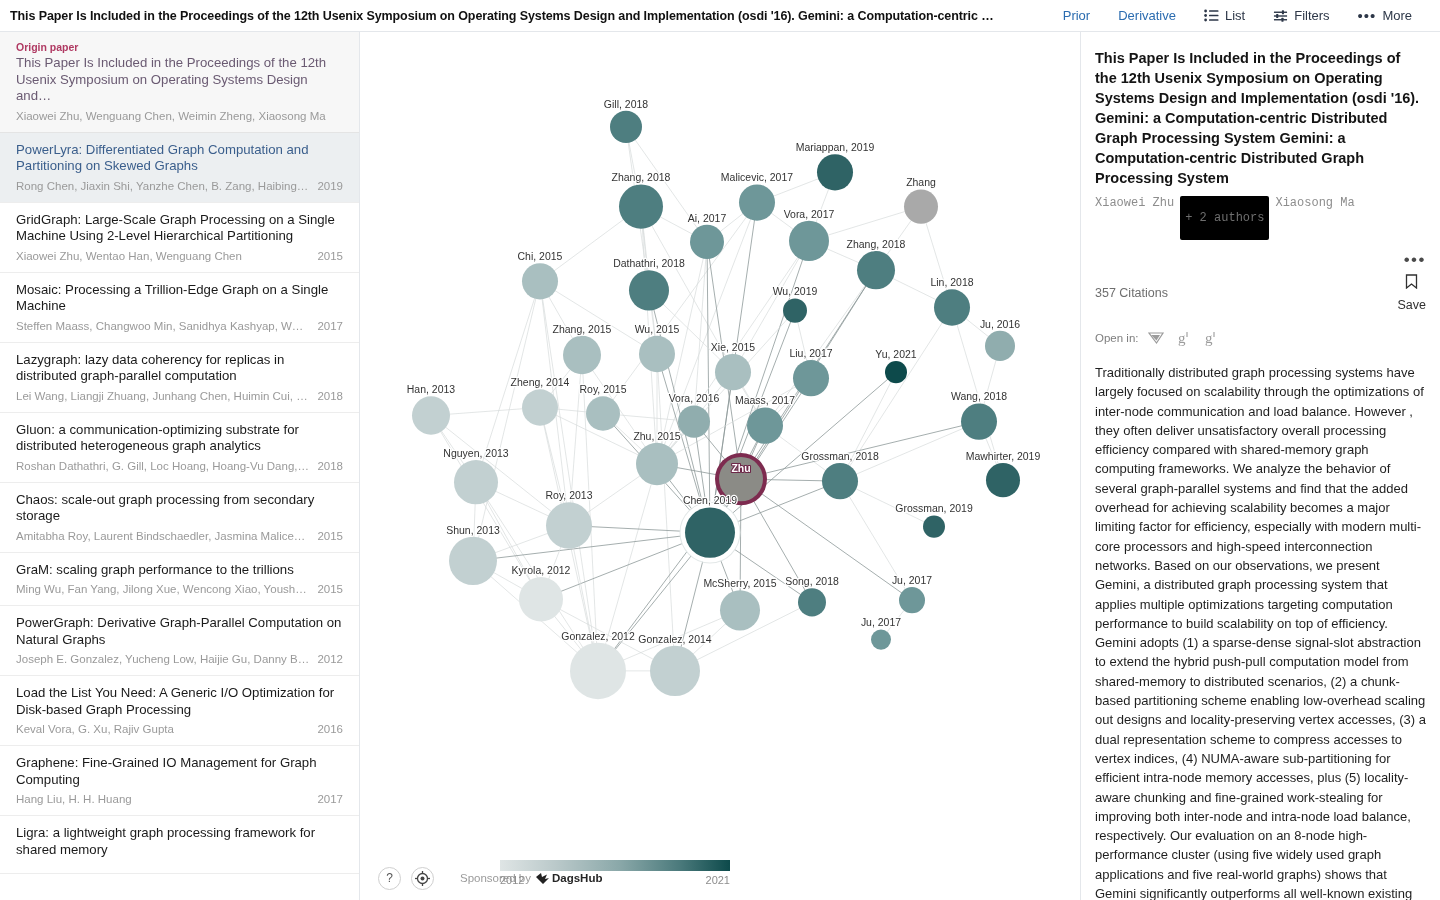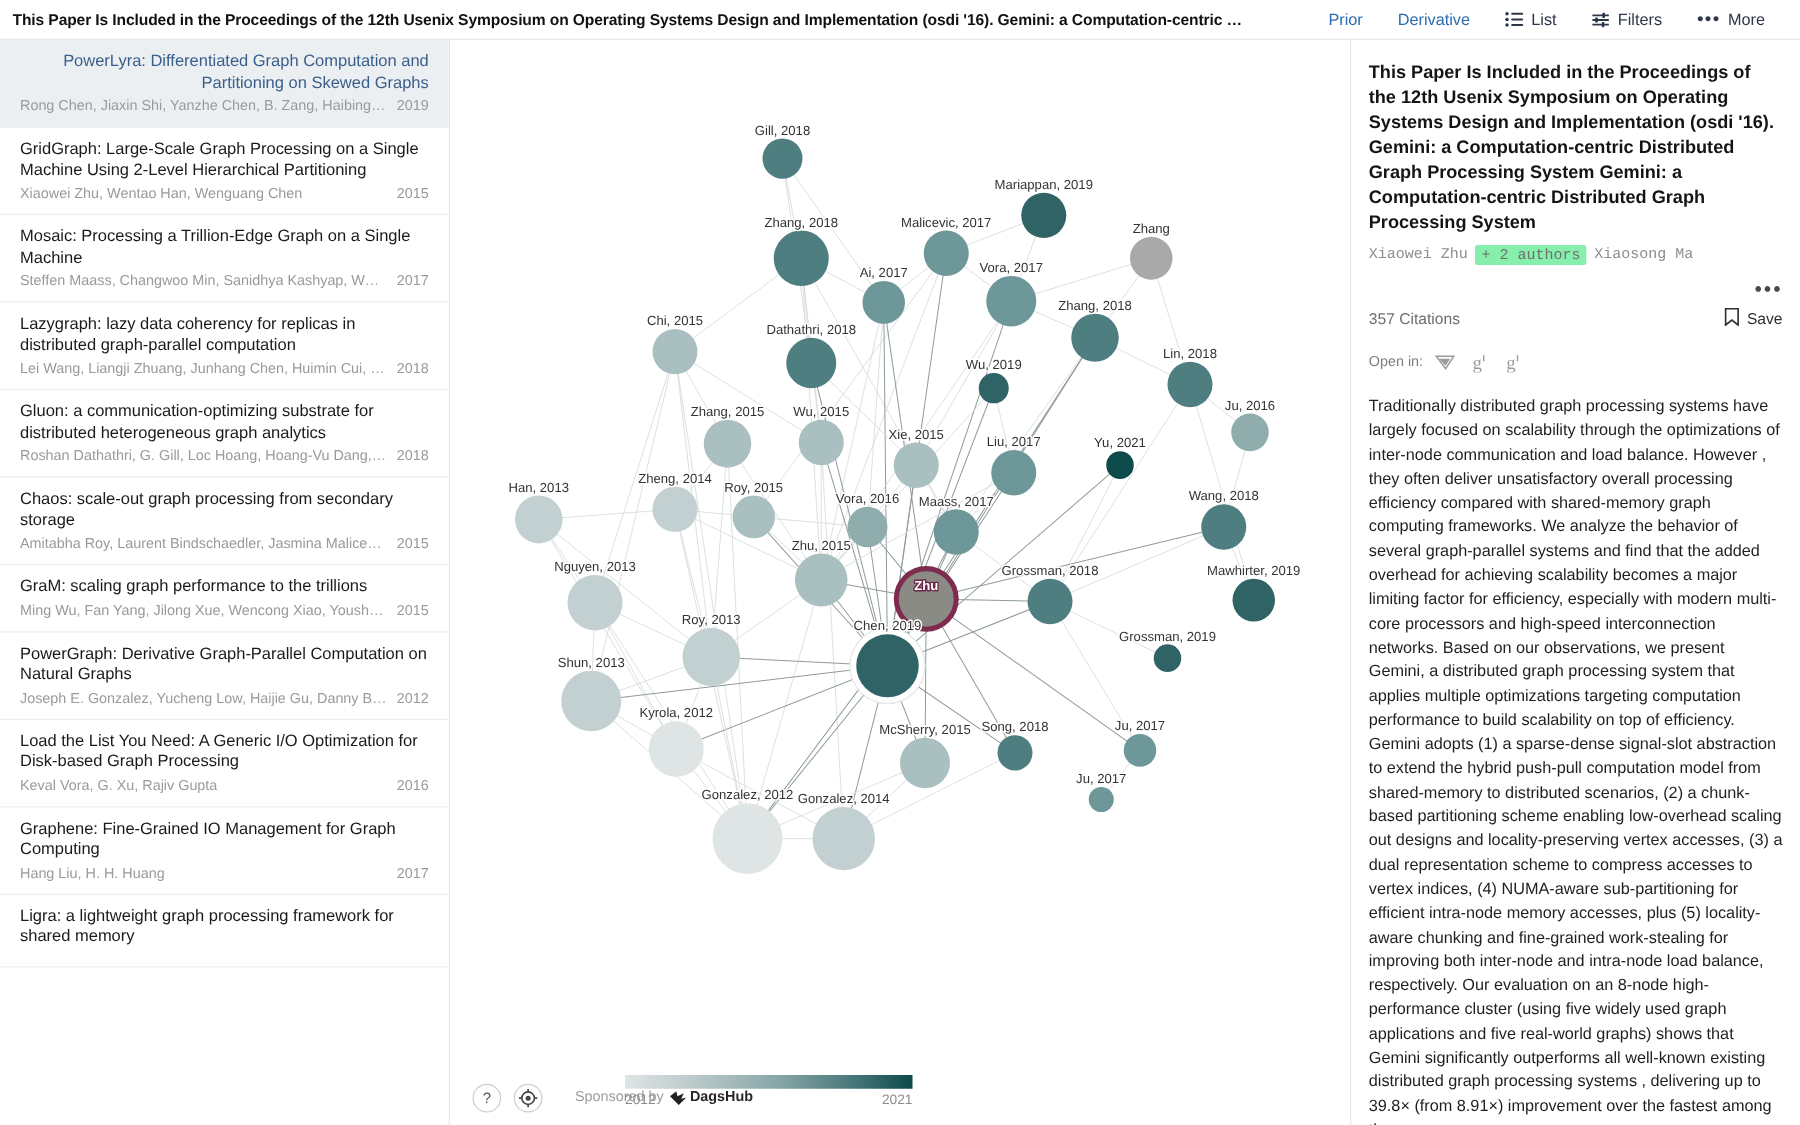--- a/index.html
+++ b/index.html
@@ -48,21 +48,21 @@
     background: #fff;
     overflow: hidden;
     position: relative;
   }
   .paper-card {
     padding: 9px 16px 10px 16px;
     border-bottom: 1px solid #ededed;
     cursor: pointer;
   }
   .paper-card.origin { background: #f7f7f7; border-bottom: 1px solid #e4e4e4; }
-  .paper-card.selected { background: #eceff1; text-align: right; }
+  .paper-card.selected { background: #eceff1; }
   .origin-tag {
     font-size: 10.5px; font-weight: bold; color: #b03a63;
     margin-bottom: 2px; letter-spacing: 0;
   }
   .paper-title {
     font-size: 13.2px; line-height: 16.5px; color: #1a1a1a; margin: 0 0 5px 0;
   }
   .paper-card.origin .paper-title { color: #6a5a72; }
   .paper-card.selected .paper-title { color: #3a5e8c; }
   .paper-meta {
@@ -119,24 +119,24 @@
   .detail-pane {
     width: 360px; min-width: 360px;
     border-left: 1px solid #e4e7eb;
     background: #fff;
     padding: 16px 14px 10px 14px;
     overflow: hidden;
     position: relative;
   }
   .detail-title { font-size: 14.5px; font-weight: bold; line-height: 20px; color: #141414; margin: 0 0 8px 0; }
   .detail-authors { display: flex; align-items: flex-start; gap: 6px; font-size: 12px; color: #8d8d8d; flex-wrap: wrap; font-family: Liberation Mono, monospace; }
-  .author-chip { background: #86efac; padding: 1px 5px; border-radius: 2px; color:#6f6f6f; cursor: pointer;}
+  .author-chip { background: #000000; padding: 15px 5px; border-radius: 2px; color:#6f6f6f; cursor: pointer;}
   .detail-more { text-align: right; color: #4a4a4a; font-size: 17px; letter-spacing: 1.5px; line-height: 1; margin: 11px 0 6px 0; cursor: pointer;}
   .detail-stats { display: flex; align-items: center; justify-content: space-between; font-size: 12.5px; color: #6e6e6e; }
-  .save-btn { display: flex; align-items: center; gap: 6px; color: #303030; cursor: pointer; font-size: 12.5px; }
+  .save-btn { display: flex; align-items: center; gap: 6px; color: #303030; cursor: pointer; font-size: 12.5px; flex-direction: column; }
   .open-in { display: flex; align-items: center; gap: 9px; margin-top: 17px; font-size: 11.5px; color: #7e7e7e; }
   .open-ico { width: 18px; height: 18px; display:flex; align-items:center; justify-content:center; cursor: pointer; color:#9b9b9b; }
   .abstract { font-size: 13px; line-height: 19.3px; color: #1f1f1f; margin-top: 16px; }
 </style>
 </head>
 <body>
 
 <div class="app">
 
   <div class="header">
@@ -189,20 +189,28 @@
         <span class="dots-ico">•••</span>
         <span>More</span>
       </div>
     </div>
   </div>
 
   <div class="body">
 
     <div class="list-pane">
       <div id="paper-list">
+          <div class="paper-card origin">
+            <div class="origin-tag">Origin paper</div>
+            <div class="paper-title">This Paper Is Included in the Proceedings of the 12th Usenix Symposium on Operating Systems Design and…</div>
+            <div class="paper-meta">
+              <span class="paper-authors">Xiaowei Zhu, Wenguang Chen, Weimin Zheng, Xiaosong Ma</span>
+              <span class="paper-year"></span>
+            </div>
+          </div>
           <div class="paper-card selected">
             <div class="paper-title">PowerLyra: Differentiated Graph Computation and Partitioning on Skewed Graphs</div>
             <div class="paper-meta">
               <span class="paper-authors">Rong Chen, Jiaxin Shi, Yanzhe Chen, B. Zang, Haibing Guan,…</span>
               <span class="paper-year">2019</span>
             </div>
           </div>
           <div class="paper-card">
             <div class="paper-title">GridGraph: Large-Scale Graph Processing on a Single Machine Using 2-Level Hierarchical Partitioning</div>
             <div class="paper-meta">

